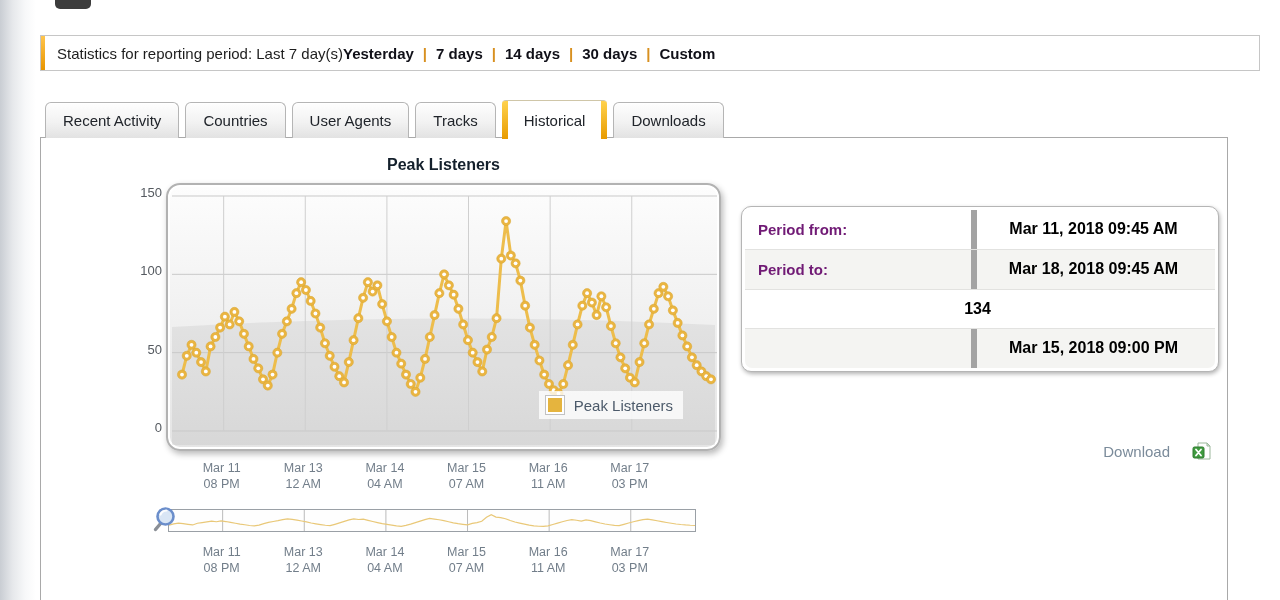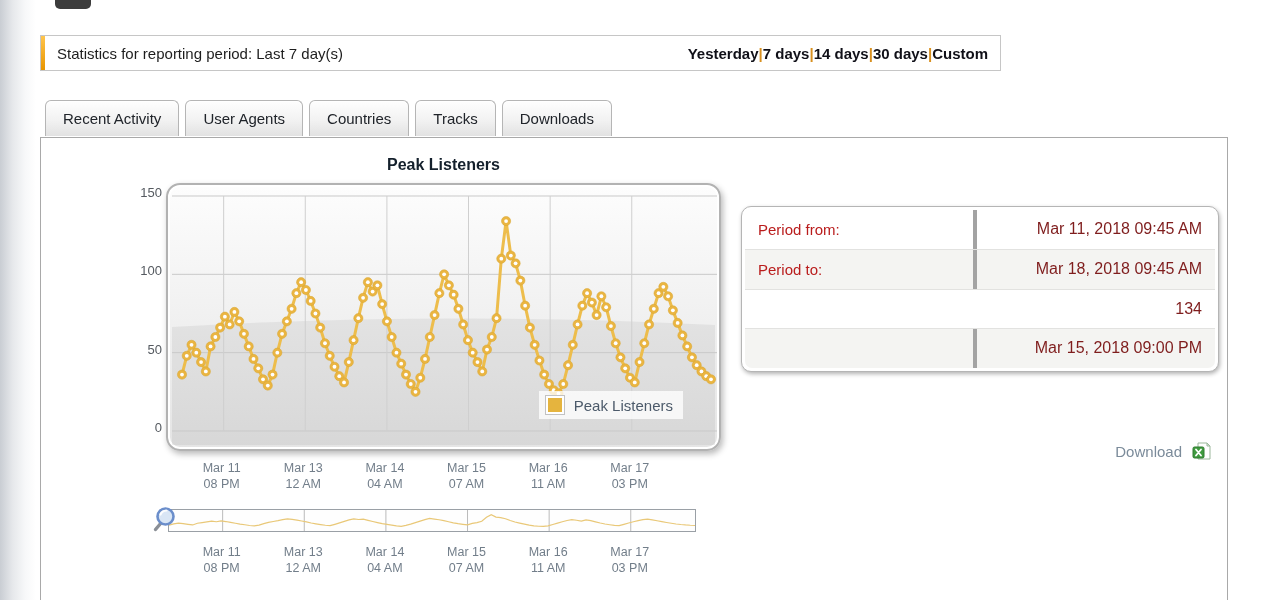--- a/index.html
+++ b/index.html
@@ -3,28 +3,28 @@
 <meta charset="utf-8">
 <style>
   html,body{margin:0;padding:0;width:1280px;height:600px;overflow:hidden;
     background:#ffffff;font-family:"Liberation Sans",sans-serif;}
   .abs{position:absolute;}
   
   #left-strip{left:0;top:0;width:36px;height:600px;
     background:linear-gradient(to right,#c9cdd3 0%,#e6e8eb 35%,#f7f8f9 70%,#ffffff 100%);}
   #top-notch{left:55px;top:0;width:36px;height:9px;background:#3c3c3c;border-radius:0 0 5px 5px;}
   
-  #topbar{left:40px;top:35px;width:961px;height:36px;background:#fff;
+  #topbar{left:40px;top:35px;width:1220px;height:36px;background:#fff;
     border:1px solid #c6c6c6;box-sizing:border-box;display:flex;align-items:center;
-    justify-content:space-between;}
+    }
   #topbar::before{content:"";position:absolute;left:0;top:0;bottom:0;width:4px;
     background:linear-gradient(#ffc54d,#e89500);}
   #topbar-title{padding-left:16px;font-size:15px;color:#1d1d1d;}
   #range-links{padding-right:12px;font-size:15px;font-weight:bold;color:#101018;
-    display:flex;align-items:center;}
+    display:flex;align-items:center;gap:9px;}
   #range-links a{color:#101018;text-decoration:none;cursor:pointer;}
   .range-sep{color:#d89020;font-weight:bold;}
   
   #tabs{left:45px;top:100px;display:flex;align-items:center;z-index:5;}
   .tab{height:36px;box-sizing:border-box;margin-right:6px;padding:0 17px;
     display:flex;align-items:center;font-size:15px;color:#20242a;cursor:pointer;
     background:linear-gradient(#fefefe 0%,#f2f2f2 55%,#e2e2e2 100%);
     border:1px solid #b5b5b5;border-bottom:none;border-radius:6px 6px 0 0;
     box-shadow:inset 0 1px 0 #fff;}
   .tab.active{position:relative;height:39px;background:#fff;z-index:6;
@@ -60,27 +60,27 @@
     box-sizing:border-box;background:#fefefe;cursor:ew-resize;}
   #magnifier{position:absolute;left:-17px;top:-5px;}
   
   #summary{left:700px;top:68px;width:470px;background:#fff;border:1px solid #b5b5b5;
     border-radius:10px;padding:3px;box-shadow:1px 2px 4px rgba(0,0,0,0.3);}
   #summary-inner{border-radius:7px;overflow:hidden;}
   .srow{display:flex;align-items:center;border-top:1px solid #e2e2e0;}
   .srow:first-child{border-top:none;}
   .srow:nth-child(even){background:#f4f4f2;}
   .srow-label{width:232px;box-sizing:border-box;padding:9px 8px 9px 13px;font-size:15px;
-    color:#b91c1c;align-self:stretch;display:flex;align-items:center;
-    border-right:4px solid #a3a3a3;}
-  .srow-value{flex:1;padding:9px 13px 9px 8px;text-align:right;font-size:16px;
-    font-weight:normal;color:#7f1d1d;line-height:1.3;}
+    color:#701a75;align-self:stretch;display:flex;align-items:center;
+    border-right:6px solid #a3a3a3;font-weight:bold;}
+  .srow-value{flex:1;padding:9px 13px 9px 8px;text-align:center;font-size:16px;
+    font-weight:bold;color:#000000;line-height:1.3;}
   
   #download-row{left:700px;top:303px;width:470px;display:flex;justify-content:flex-end;
-    align-items:center;gap:10px;}
+    align-items:center;gap:22px;}
   #download-link{font-size:15px;color:#7b8b9a;text-decoration:none;cursor:pointer;}
 </style>
 </head>
 <body>
 
 <div id="left-strip" class="abs"></div>
 <div id="top-notch" class="abs"></div>
 
 <div id="topbar" class="abs">
   <div id="topbar-title">Statistics for reporting period: Last 7 day(s)</div>
@@ -92,23 +92,24 @@
       <a>14 days</a>
       <span class="range-sep">|</span>
       <a>30 days</a>
       <span class="range-sep">|</span>
       <a>Custom</a>
     </div>
 </div>
 
 <div id="tabs" class="abs">
     <div class="tab">Recent Activity</div>
+    <div class="tab">Countries</div>
     <div class="tab">User Agents</div>
-    <div class="tab">Countries</div>
     <div class="tab">Tracks</div>
+    <div class="tab active">Historical</div>
     <div class="tab">Downloads</div>
   </div>
 
 <div id="panel" class="abs">
   <div id="chart-title" class="abs">Peak Listeners</div>
 
   <div id="chart-box" class="abs">
     <svg id="main-svg" width="551" height="264">
         <path d="M4,142 Q275,126 547,140 L547,260 L4,260 Z" fill="rgba(110,110,110,0.10)"></path>
         <line x1="4" y1="11" x2="549" y2="11" stroke="#c9c9c9" stroke-width="1"></line>

